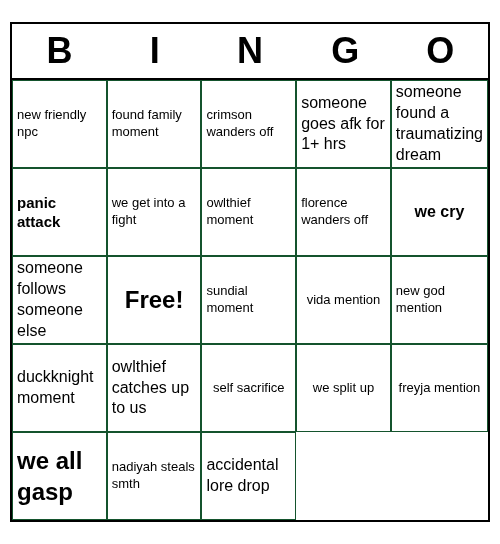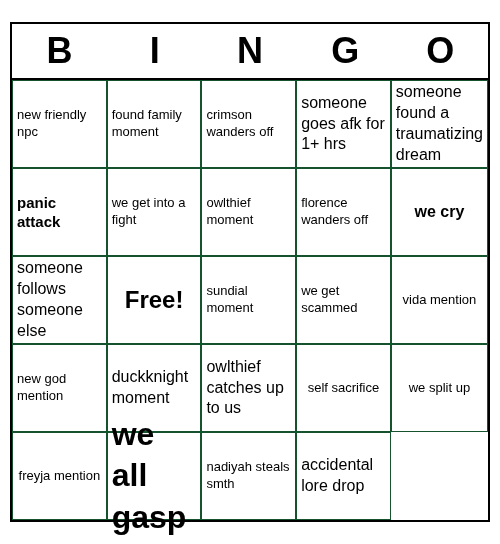--- a/index.html
+++ b/index.html
@@ -70,21 +70,21 @@
       font-size: 15px;
       font-weight: bold;
     }
 
     .bingo-cell.free {
       font-size: 24px;
       font-weight: bold;
     }
 
     .bingo-cell.big-bold {
-      font-size: 32px;
+      font-size: 24px;
       font-weight: bold;
     }
   </style>
 </head>
 <body>
 
 <div class="bingo-container">
   <div class="bingo-header">
   <div class="bingo-letter">B</div>
       <div class="bingo-letter">I</div>
@@ -99,21 +99,20 @@
       <div class="bingo-cell small-text">someone goes afk for 1+ hrs</div>
       <div class="bingo-cell small-text">someone found a traumatizing dream</div>
       <div class="bingo-cell medium-bold">panic attack</div>
       <div class="bingo-cell">we get into a fight</div>
       <div class="bingo-cell">owlthief moment</div>
       <div class="bingo-cell">florence wanders off</div>
       <div class="bingo-cell large-text">we cry</div>
       <div class="bingo-cell small-text">someone follows someone else</div>
       <div class="bingo-cell free">Free!</div>
       <div class="bingo-cell">sundial moment</div>
-      <div class="bingo-cell">we get scammed</div>
       <div class="bingo-cell">vida mention</div>
       <div class="bingo-cell">new god mention</div>
       <div class="bingo-cell small-text">duckknight moment</div>
       <div class="bingo-cell small-text">owlthief catches up to us</div>
       <div class="bingo-cell">self sacrifice</div>
       <div class="bingo-cell">we split up</div>
       <div class="bingo-cell">freyja mention</div>
       <div class="bingo-cell big-bold">we all gasp</div>
       <div class="bingo-cell">nadiyah steals smth</div>
       <div class="bingo-cell small-text">accidental lore drop</div>

